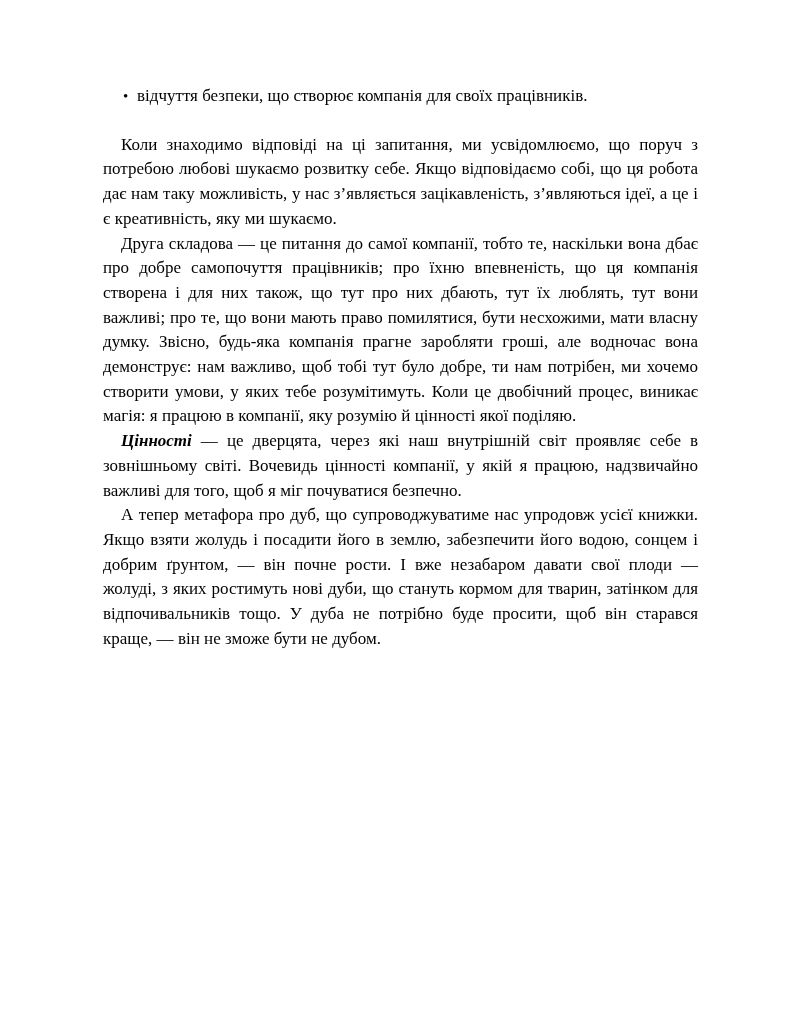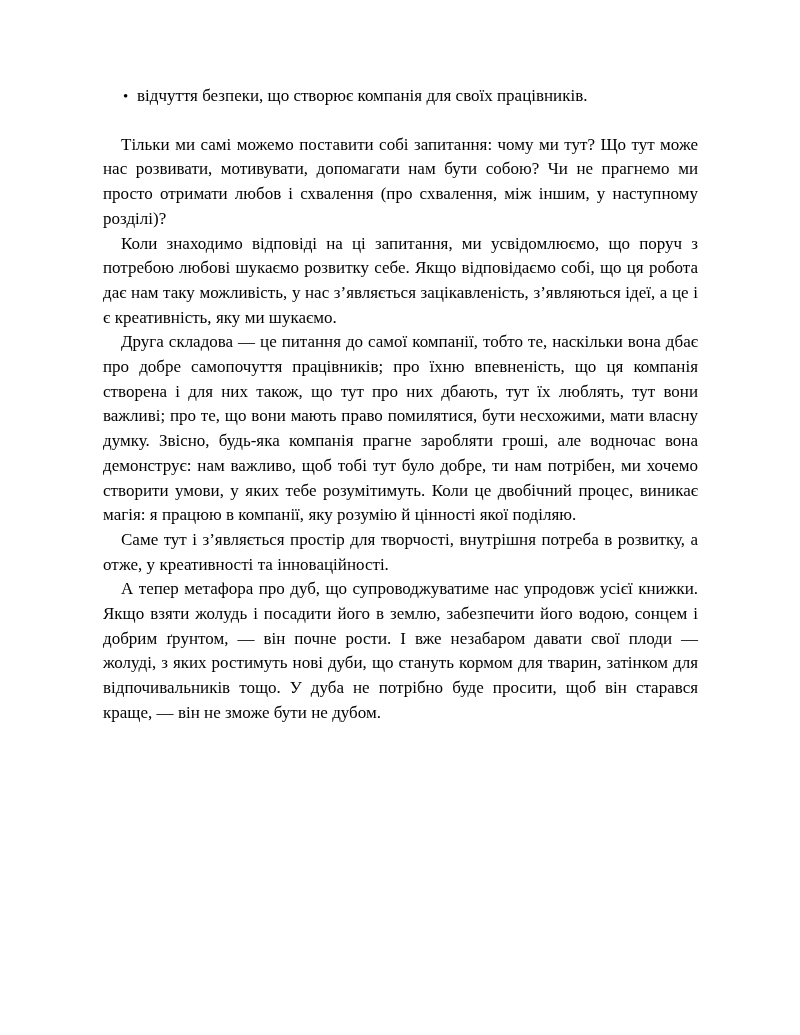--- a/index.html
+++ b/index.html
@@ -84,26 +84,25 @@
 
 <div class="page">
   <div class="text-column">
 
     <ul class="bullet-list">
       <li class="bullet-item">відчуття безпеки, що створює компанія для своїх працівників.</li>
     </ul>
 
     <div class="spacer-after-list"></div>
 
-    <p class="para">Тільки ми самі можемо поставити собі запитання: чому ми тут? Що тут може нас розвивати, мотивувати, допомагати нам бути собою? Чи не прагнемо ми просто отримати любов і схвалення (про схвалення, між іншим, у наступному розділі)?</p>
 
     <p class="para">Коли знаходимо відповіді на ці запитання, ми усвідомлюємо, що поруч з потребою любові шукаємо розвитку себе. Якщо відповідаємо собі, що ця робота дає нам таку можливість, у нас з’являється зацікавленість, з’являються ідеї, а це і є креативність, яку ми шукаємо.</p>
 
     <p class="para">Друга складова — це питання до самої компанії, тобто те, наскільки вона дбає про добре самопочуття працівників; про їхню впевненість, що ця компанія створена і для них також, що тут про них дбають, тут їх люблять, тут вони важливі; про те, що вони мають право помилятися, бути несхожими, мати власну думку. Звісно, будь-яка компанія прагне заробляти гроші, але водночас вона демонструє: нам важливо, щоб тобі тут було добре, ти нам потрібен, ми хочемо створити умови, у яких тебе розумітимуть. Коли це двобічний процес, виникає магія: я працюю в компанії, яку розумію й цінності якої поділяю.</p>
 
+    <p class="para"><span class="run-bold-italic">Цінності</span><span> — це дверцята, через які наш внутрішній світ проявляє себе в зовнішньому світі. Вочевидь цінності компанії, у якій я працюю, надзвичайно важливі для того, щоб я міг почуватися безпечно.</span></p>
 
-    <p class="para">Саме тут і з’являється простір для творчості, внутрішня потреба в розвитку, а отже, у креативності та інноваційності.</p>
 
     <p class="para">А тепер метафора про дуб, що супроводжуватиме нас упродовж усієї книжки. Якщо взяти жолудь і посадити його в землю, забезпечити його водою, сонцем і добрим ґрунтом, — він почне рости. І вже незабаром давати свої плоди — жолуді, з яких ростимуть нові дуби, що стануть кормом для тварин, затінком для відпочивальників тощо. У дуба не потрібно буде просити, щоб він старався краще, — він не зможе бути не дубом.</p>
 
 
   </div>
 </div>
 
 </body></html>

